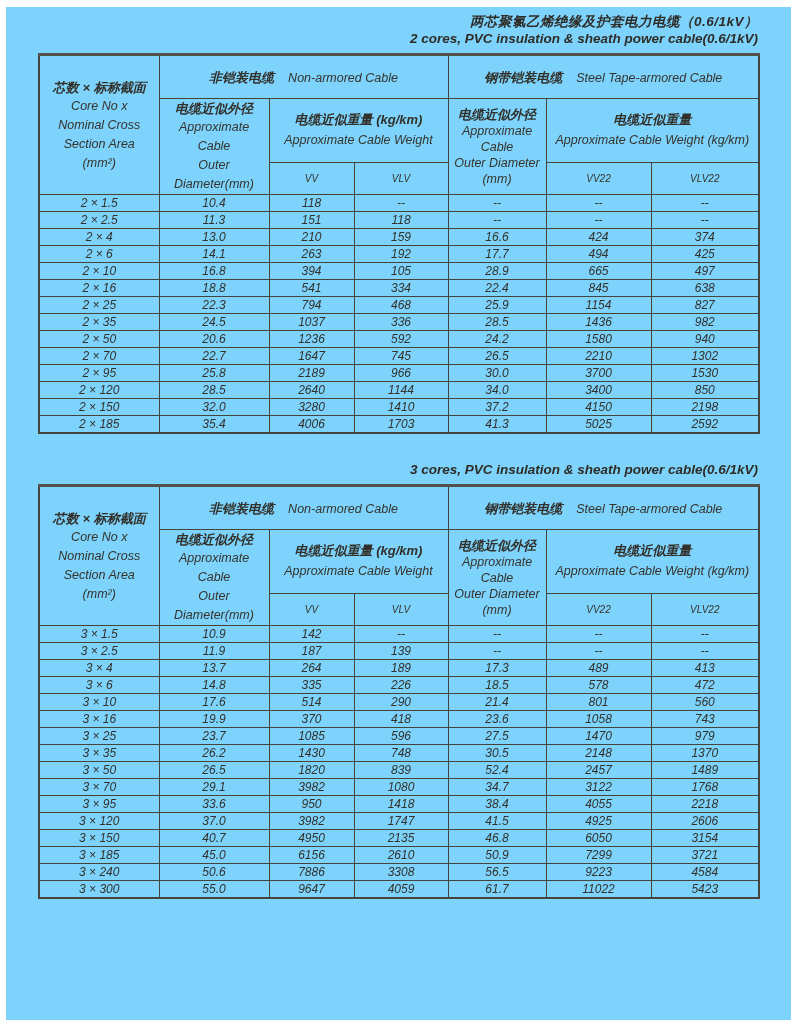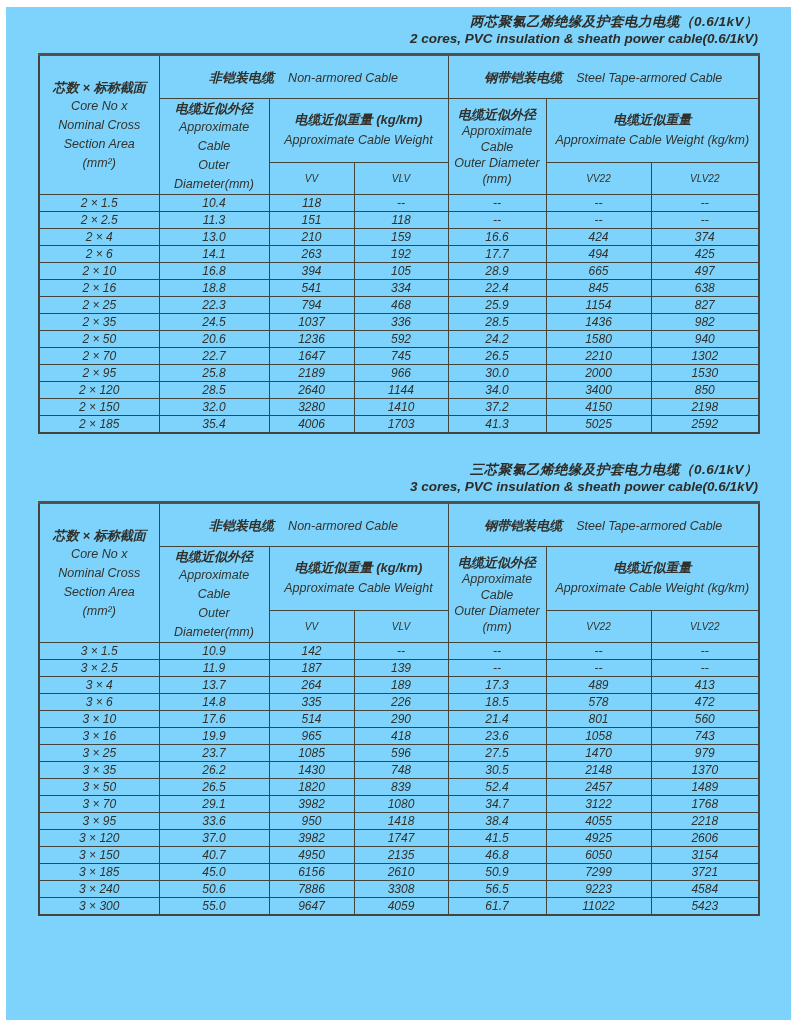--- a/index.html
+++ b/index.html
@@ -220,21 +220,21 @@
           <td>26.5</td>
           <td>2210</td>
           <td>1302</td>
         </tr>
         <tr>
           <td>2 × 95</td>
           <td>25.8</td>
           <td>2189</td>
           <td>966</td>
           <td>30.0</td>
-          <td>2000</td>
+          <td>3700</td>
           <td>1530</td>
         </tr>
         <tr>
           <td>2 × 120</td>
           <td>28.5</td>
           <td>2640</td>
           <td>1144</td>
           <td>34.0</td>
           <td>3400</td>
           <td>850</td>
@@ -254,21 +254,20 @@
           <td>4006</td>
           <td>1703</td>
           <td>41.3</td>
           <td>5025</td>
           <td>2592</td>
         </tr>
       </tbody>
   </table>
 
   <div class="title-block second">
-    <div class="zh">三芯聚氯乙烯绝缘及护套电力电缆（0.6/1kV）</div>
     <div class="en">3 cores, PVC insulation &amp; sheath power cable(0.6/1kV)</div>
   </div>
 
   <table class="cable-table">
     <colgroup>
       <col style="width:120px">
         <col style="width:110px">
         <col style="width:85px">
       <col style="width:94px">
         <col style="width:98px">
@@ -361,21 +360,21 @@
           <td>17.6</td>
           <td>514</td>
           <td>290</td>
           <td>21.4</td>
           <td>801</td>
           <td>560</td>
         </tr>
         <tr>
           <td>3 × 16</td>
           <td>19.9</td>
-          <td>965</td>
+          <td>370</td>
           <td>418</td>
           <td>23.6</td>
           <td>1058</td>
           <td>743</td>
         </tr>
         <tr>
           <td>3 × 25</td>
           <td>23.7</td>
           <td>1085</td>
           <td>596</td>

